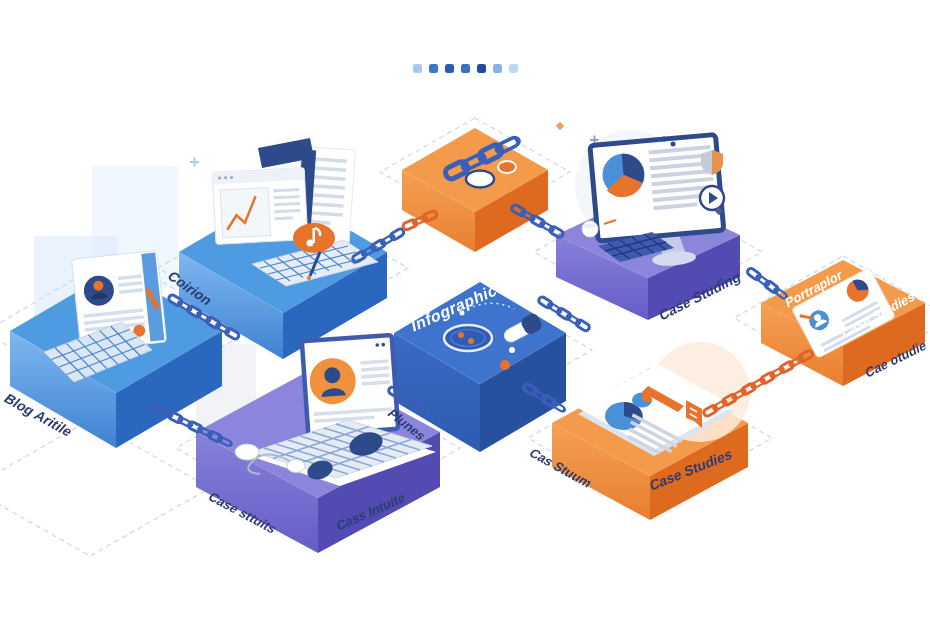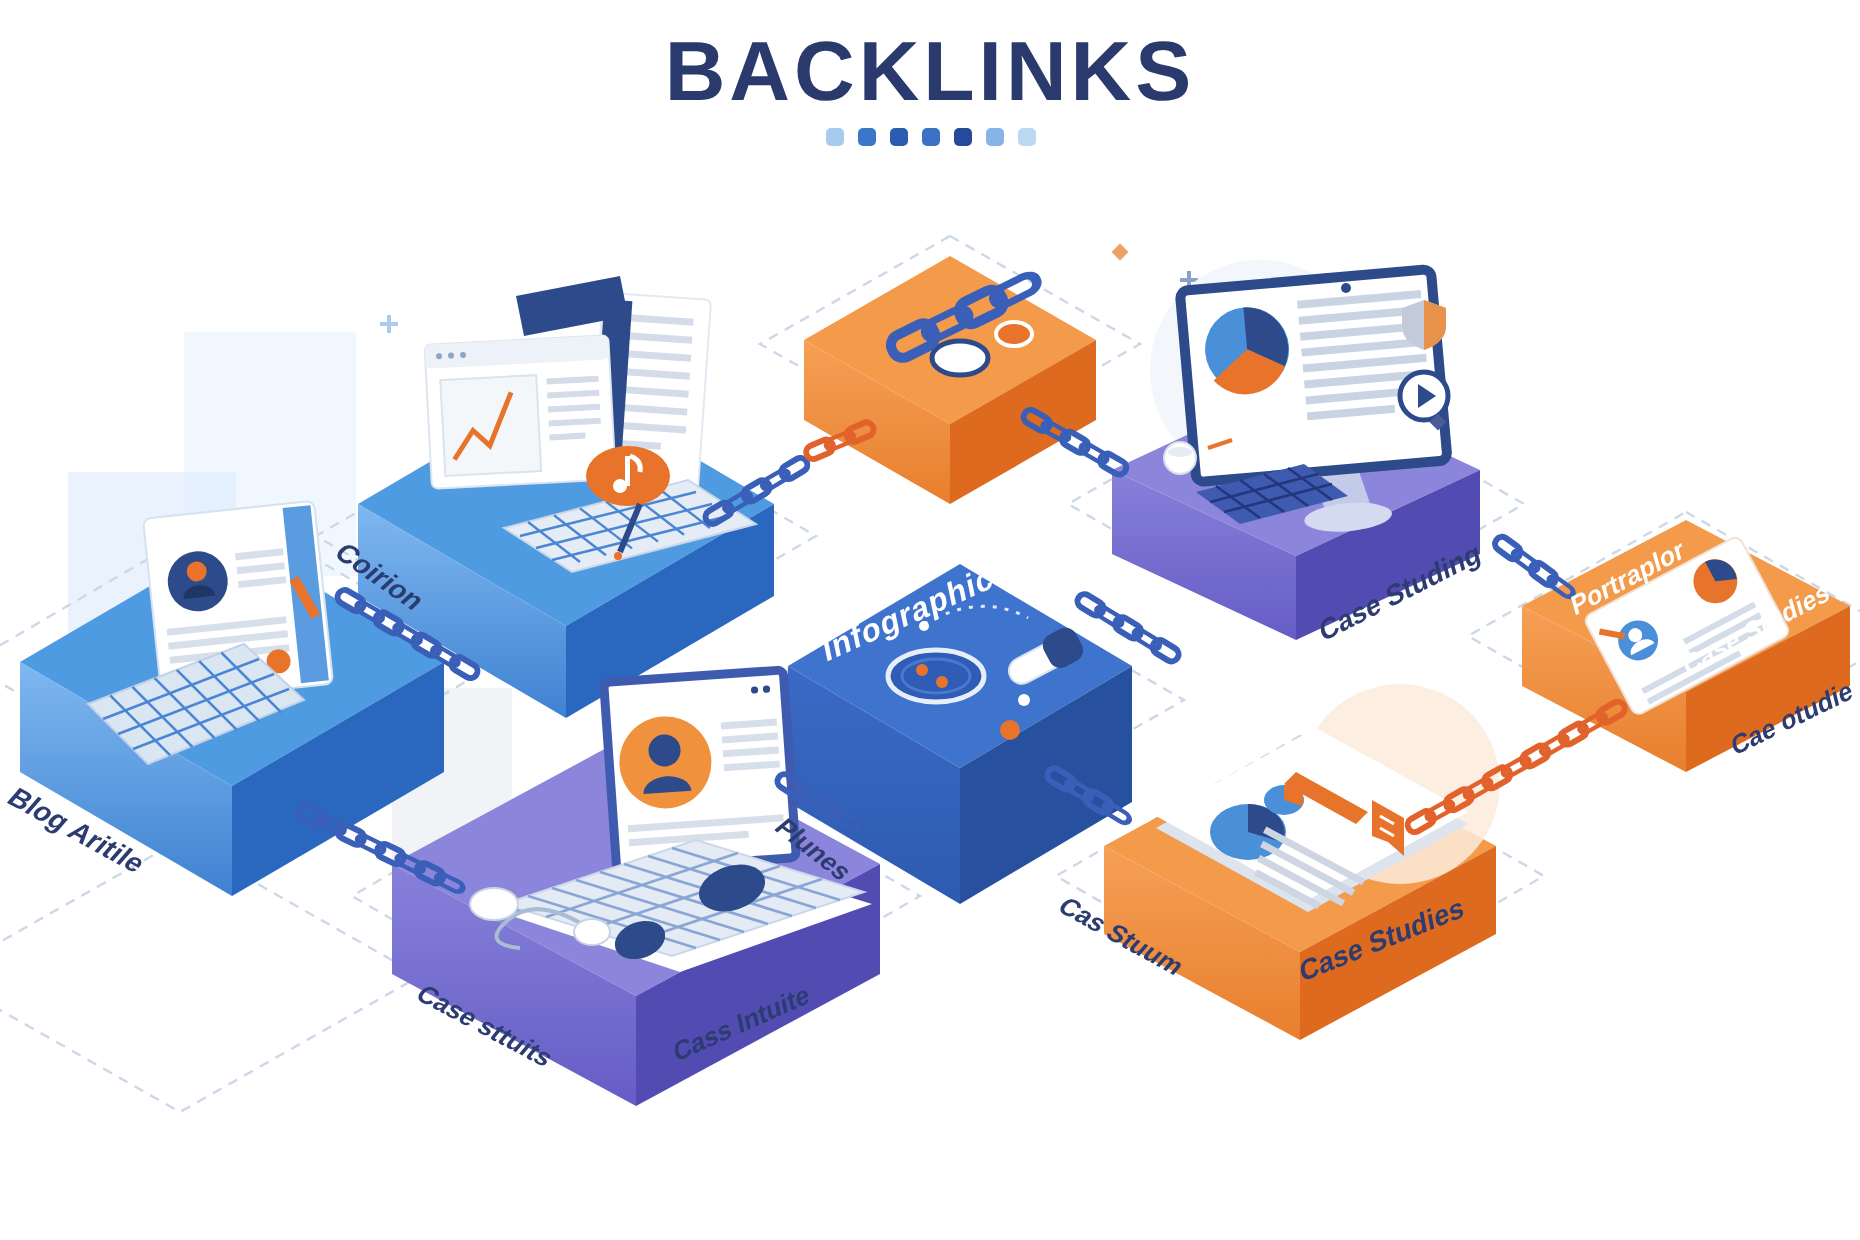--- a/index.html
+++ b/index.html
@@ -404,21 +404,20 @@
         <span class="clink" style="border-color: rgb(226, 98, 44);"></span>
       </div>
       <div class="chain big" style="left: 444px; top: 167.5px; width: 88.1022px; transform: rotate(-26.2742deg);">
         <span class="clink" style="border-color: rgb(58, 95, 184);"></span>
         <span class="clink alt" style="border-color: rgb(58, 95, 184);"></span>
         <span class="clink" style="border-color: rgb(58, 95, 184);"></span>
         <span class="clink alt" style="border-color: rgb(58, 95, 184);"></span>
       </div>
     </div>
 
-<div class="title">BACKLINKS</div>
 <div class="dots" id="title-dots">
       <span style="background: rgb(166, 203, 238);"></span>
       <span style="background: rgb(59, 118, 201);"></span>
       <span style="background: rgb(43, 92, 176);"></span>
       <span style="background: rgb(58, 114, 196);"></span>
       <span style="background: rgb(37, 73, 155);"></span>
       <span style="background: rgb(134, 180, 231);"></span>
       <span style="background: rgb(188, 217, 243);"></span>
     </div>
 

